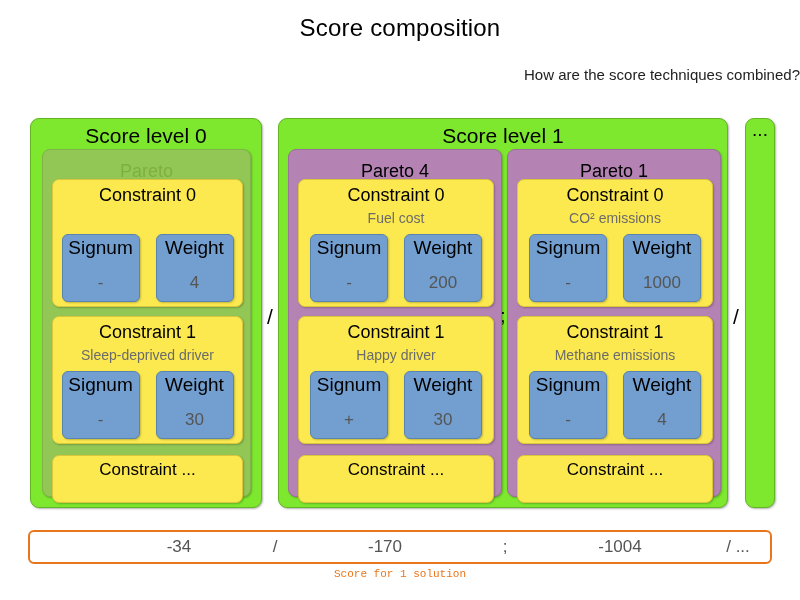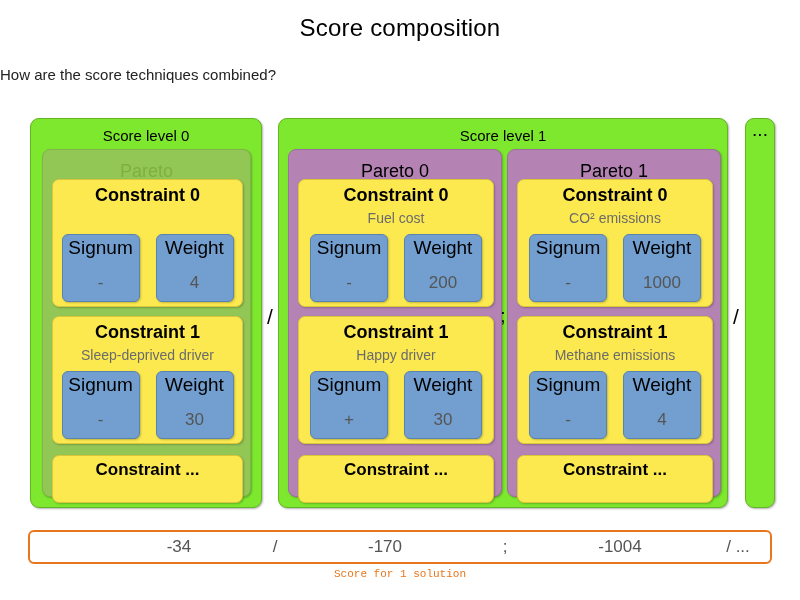--- a/index.html
+++ b/index.html
@@ -13,37 +13,37 @@
   #root { position: relative; width: 800px; height: 600px; }
 
   
   .title {
     position: absolute; top: 14px; left: 0; width: 800px;
     text-align: center; font-size: 24px; color: #000;
     font-weight: 400; letter-spacing: .2px;
   }
   .subtitle {
     position: absolute; top: 66px; left: 0; width: 800px;
-    text-align: left; font-size: 15px; color: #222; font-weight: 400;
+    text-align: right; font-size: 15px; color: #222; font-weight: 400;
   }
 
   
   .level {
     position: absolute;
     background: #7DE82E;
     border: 1px solid #63b523;
     border-radius: 9px;
     box-shadow: 1px 1px 2px rgba(0,0,0,.30);
   }
   #level0 { left: 30px; top: 118px; width: 232px; height: 390px; }
   #level1 { left: 278px; top: 118px; width: 450px; height: 390px; }
   #levelmore { left: 745px; top: 118px; width: 30px; height: 390px; }
 
   .level-title {
-    text-align: center; font-size: 15px; color: #000;
+    text-align: center; font-size: 21px; color: #000;
     padding-top: 4px; height: 29px; line-height: 25px; font-weight: 400;
   }
   #levelmore .level-title { font-size: 19px; padding-top: 0px; line-height: 22px; }
 
   
   .pareto {
     position: absolute;
     border-radius: 8px;
     box-shadow: 1px 1px 2px rgba(0,0,0,.25);
   }
@@ -66,21 +66,21 @@
     position: absolute;
     background: #FCE94F;
     border: 1px solid #d9c63a;
     border-radius: 7px;
     box-shadow: 1px 1px 2px rgba(0,0,0,.22);
   }
   .c-full  { height: 128px; }
   .c-short { height: 48px; }
   .c-name {
     text-align: center; font-size: 18px; color: #000;
-    padding-top: 4px; line-height: 22px; font-weight: 700;
+    padding-top: 4px; line-height: 22px; font-weight: 400;
   }
   .c-desc {
     text-align: center; font-size: 14px; color: #6b6b6b;
     padding-top: 3px; line-height: 18px;
   }
   .c-short .c-name { padding-top: 3px; font-size: 17px; line-height: 22px; }
 
   
   .chips { position: absolute; left: 0; right: 0; top: 54px;
            display: flex; justify-content: center; gap: 16px; }
@@ -167,21 +167,21 @@
       </div>
     </div>
   </div>
 
   <div class="sep" id="sep-a">/</div>
 
   <div class="level" id="level1">
     <div class="level-title">Score level 1</div>
 
     <div class="pareto active" id="pareto0">
-      <div class="pareto-title">Pareto 0</div>
+      <div class="pareto-title">Pareto 4</div>
 
       <div class="constraint c-full" style="left:9px; top:29px; width:196px;">
         <div class="c-name">Constraint 0</div>
         <div class="c-desc">Fuel cost</div>
         <div class="chips">
           <div class="chip">
             <div class="chip-label">Signum</div>
             <div class="chip-value">-</div>
           </div>
           <div class="chip">

